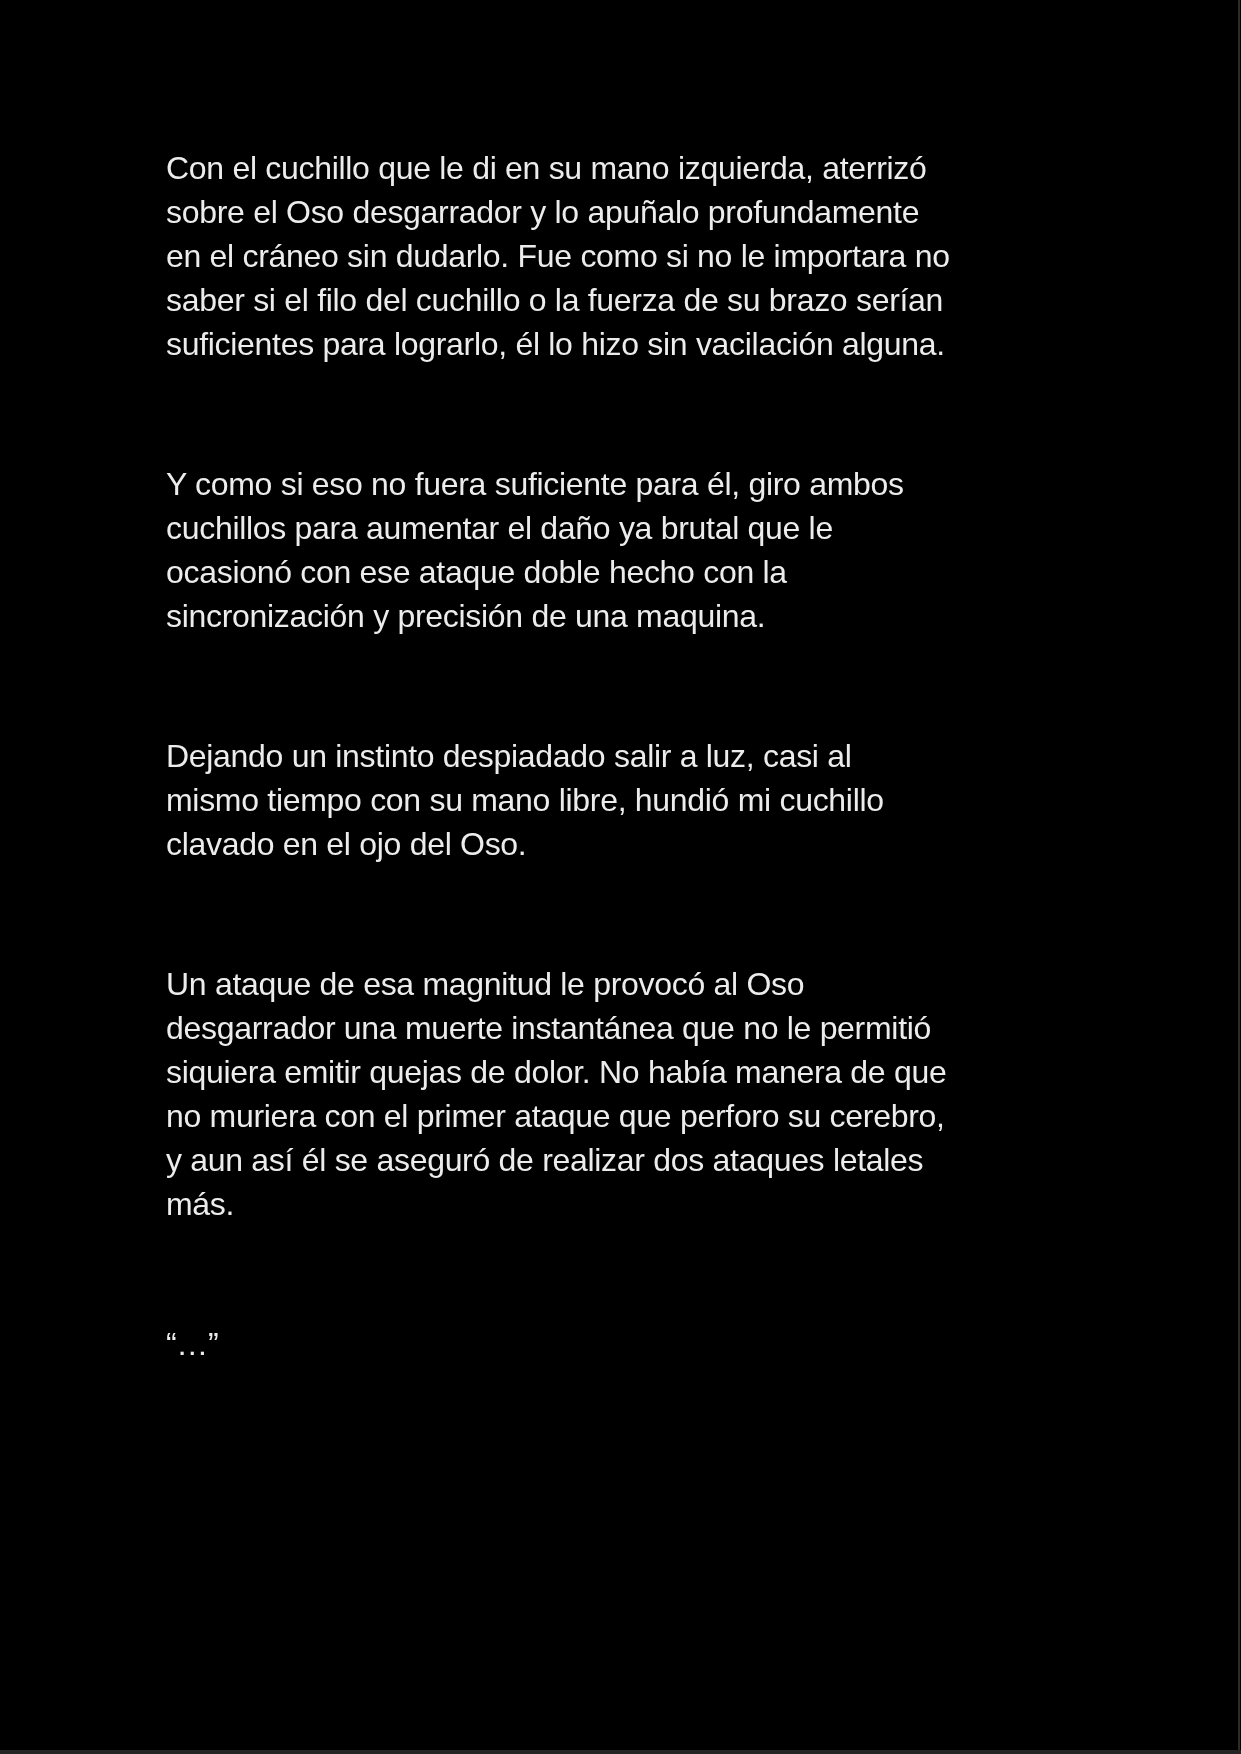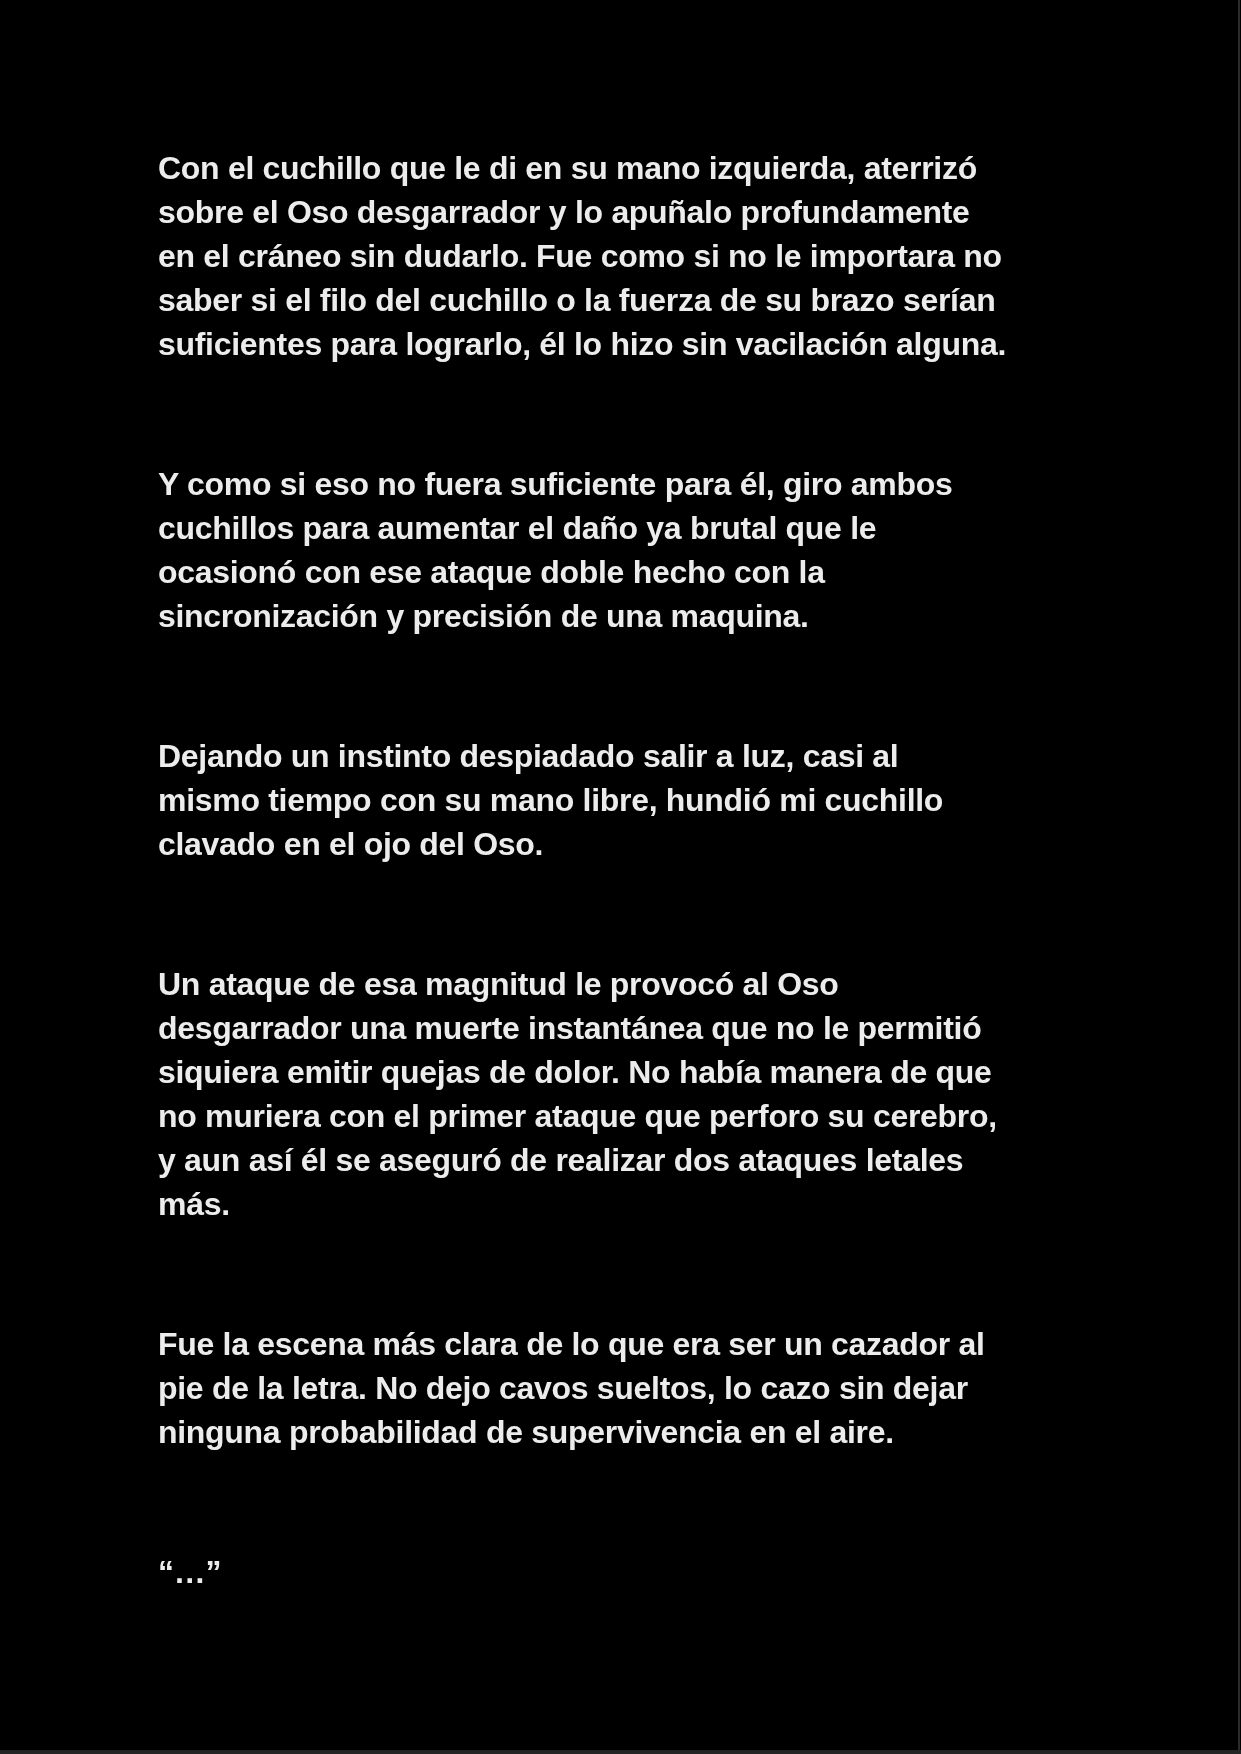--- a/index.html
+++ b/index.html
@@ -14,25 +14,25 @@
     overflow: hidden;
     font-family: "Liberation Sans", "DejaVu Sans", sans-serif;
   }
   .page-text {
     position: absolute;
     left: 150px;
     top: 146px;
     width: 1000px;
   }
   .page-text p {
-    margin: 0 0 96px 8px;
+    margin: 0 0 96px 16px;
     font-size: 32px;
     line-height: 44px;
     letter-spacing: -0.3px;
-    font-weight: 700;
+    font-weight: 400;
     color: #ececec;
   }
   .scrollbar-track {
     position: absolute;
     top: 0;
     right: 1px;
     width: 2px;
     height: 100%;
     background: #2b2b2b;
   }
@@ -47,18 +47,17 @@
 </style>
 </head>
 <body>
 
 <main class="reader-page">
   <div class="page-text">
       <p>Con el cuchillo que le di en su mano izquierda, aterrizó<br>sobre el Oso desgarrador y lo apuñalo profundamente<br>en el cráneo sin dudarlo. Fue como si no le importara no<br>saber si el filo del cuchillo o la fuerza de su brazo serían<br>suficientes para lograrlo, él lo hizo sin vacilación alguna.</p>
       <p>Y como si eso no fuera suficiente para él, giro ambos<br>cuchillos para aumentar el daño ya brutal que le<br>ocasionó con ese ataque doble hecho con la<br>sincronización y precisión de una maquina.</p>
       <p>Dejando un instinto despiadado salir a luz, casi al<br>mismo tiempo con su mano libre, hundió mi cuchillo<br>clavado en el ojo del Oso.</p>
       <p>Un ataque de esa magnitud le provocó al Oso<br>desgarrador una muerte instantánea que no le permitió<br>siquiera emitir quejas de dolor. No había manera de que<br>no muriera con el primer ataque que perforo su cerebro,<br>y aun así él se aseguró de realizar dos ataques letales<br>más.</p>
-      <p>Fue la escena más clara de lo que era ser un cazador al<br>pie de la letra. No dejo cavos sueltos, lo cazo sin dejar<br>ninguna probabilidad de supervivencia en el aire.</p>
       <p>“…”</p>
     </div>
   <div class="scrollbar-track"></div>
   <div class="bottom-edge"></div>
 </main>
 
 </body></html>

